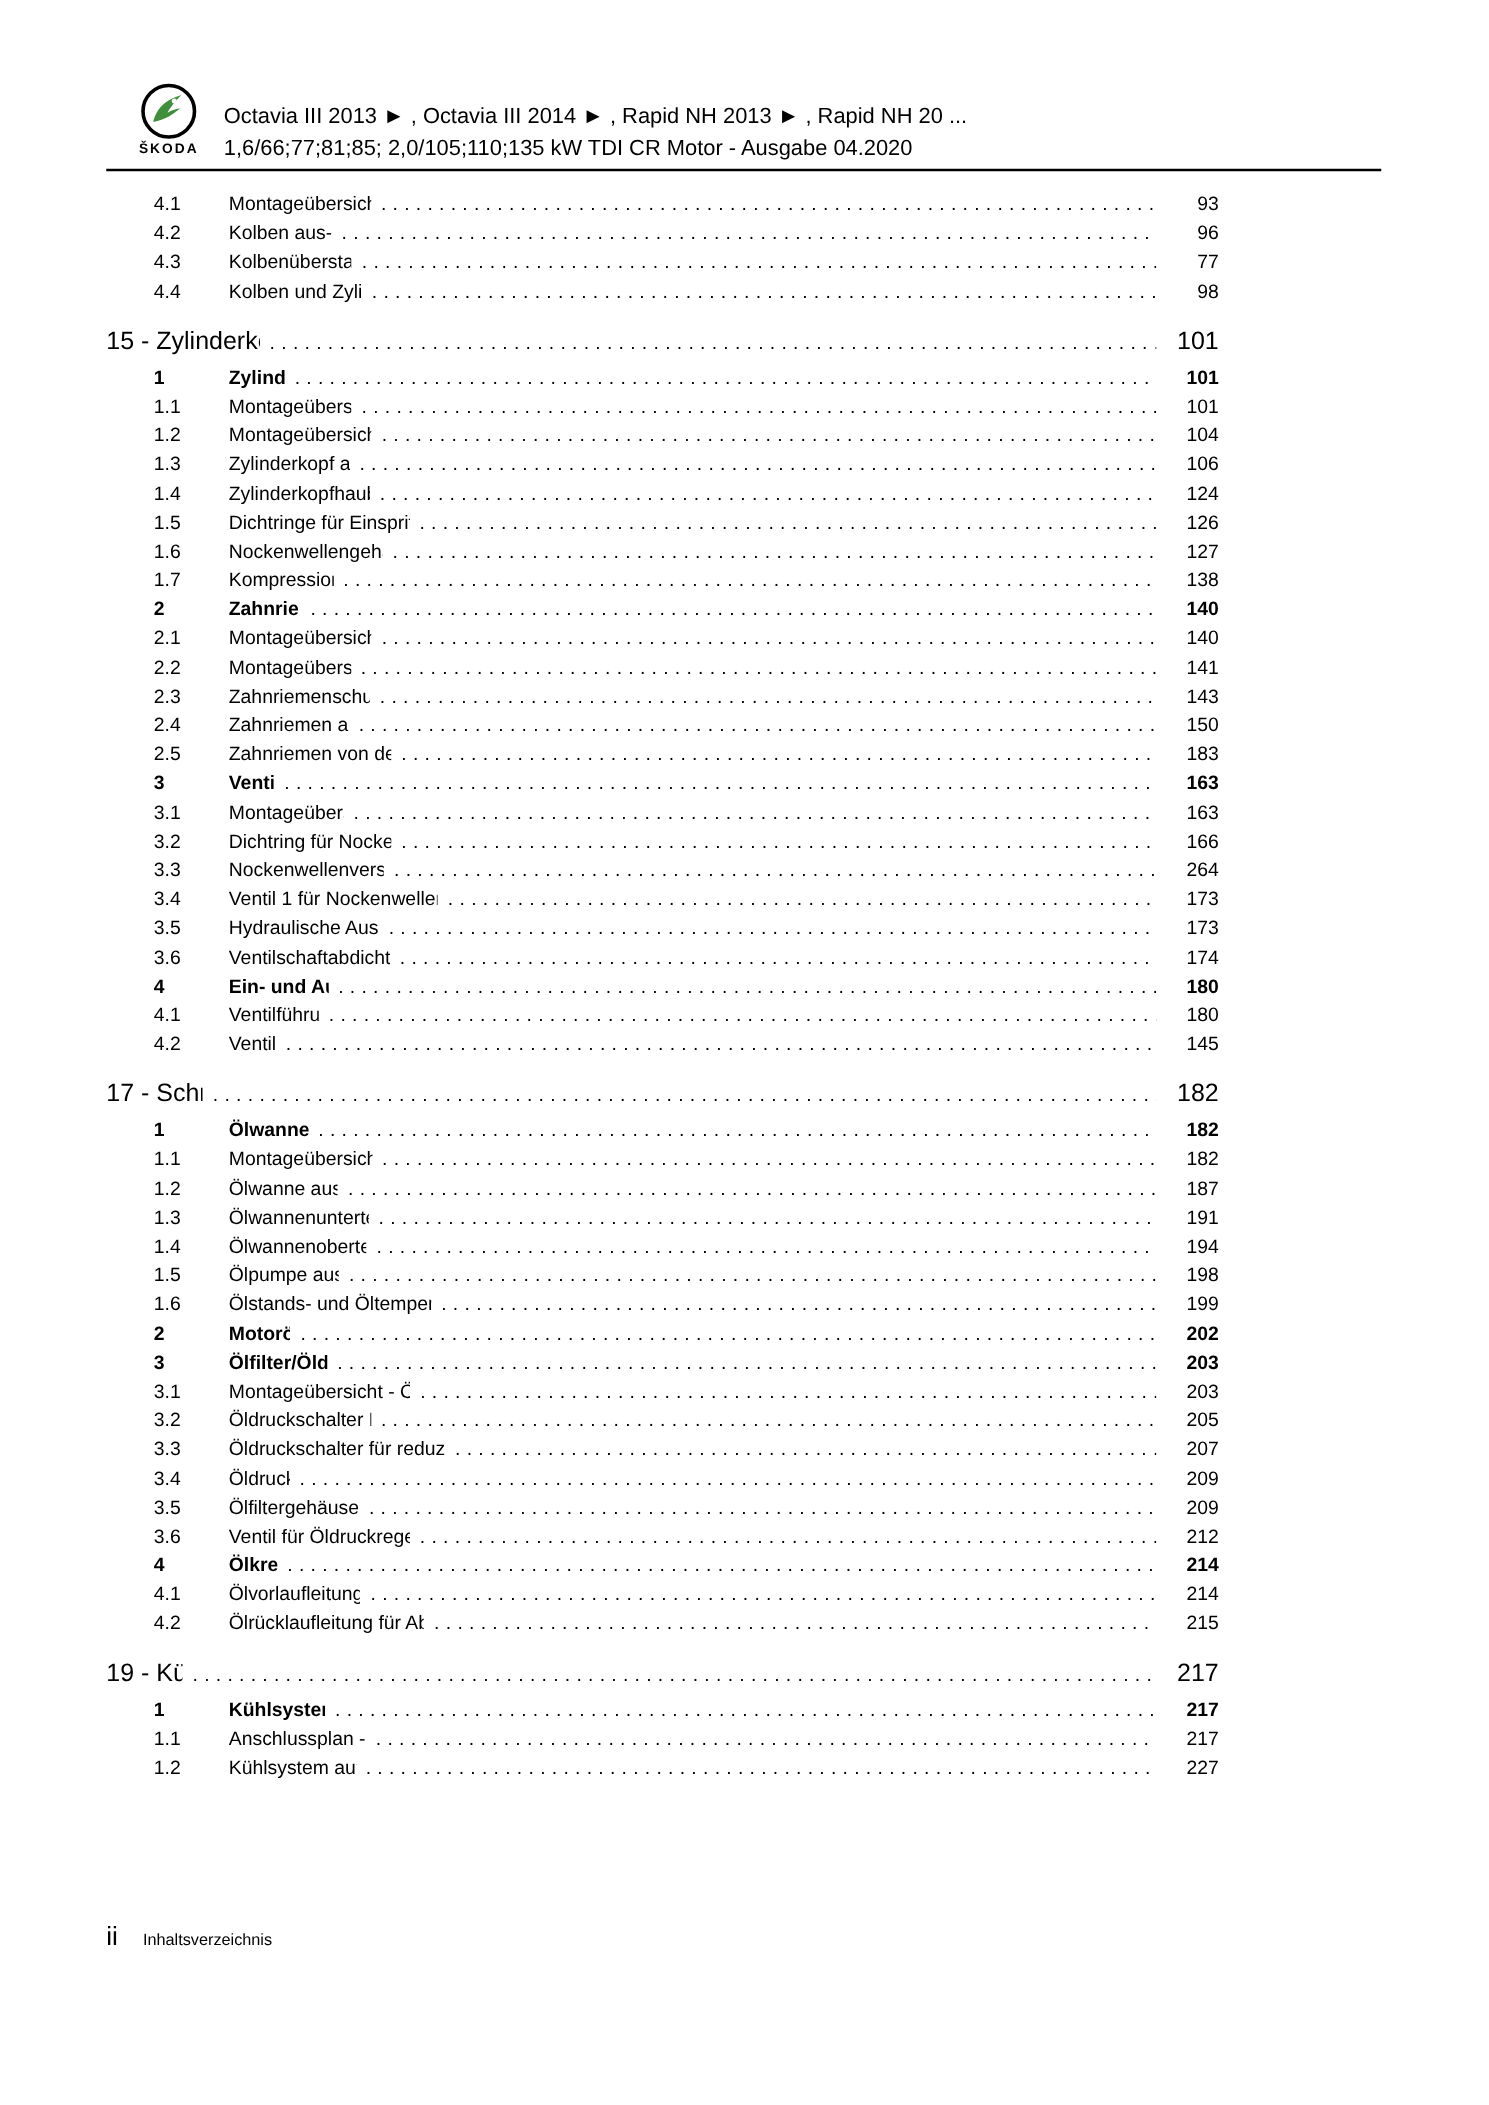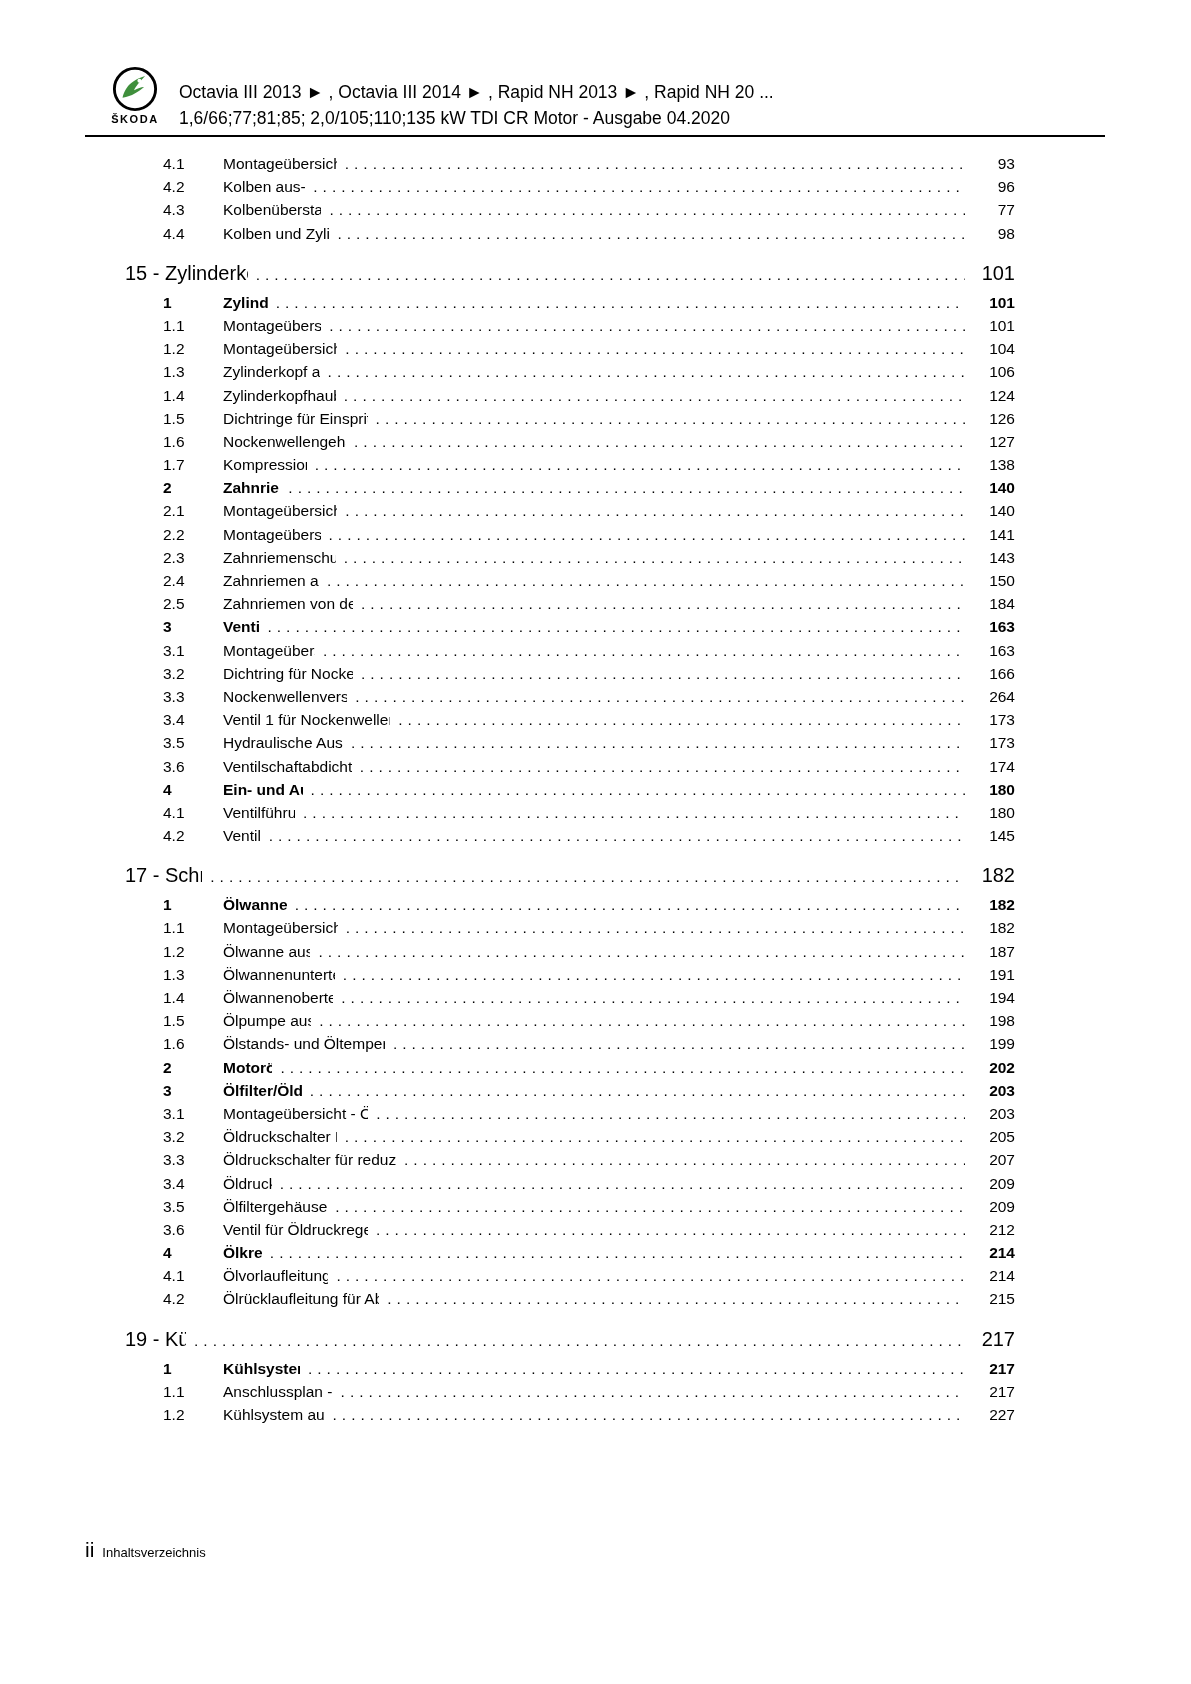--- a/index.html
+++ b/index.html
@@ -43,21 +43,20 @@
     right: 86px;
     border-top: 2px solid #000000;
   }
 
   
   .toc {
     position: absolute;
     top: 152px;
     left: 85px;
     width: 890px;
-    margin-left: 40px;
   }
   .toc-row {
     display: flex;
     align-items: baseline;
     font-size: 15.5px;
     line-height: 23.2px;
     height: 23.2px;
     white-space: nowrap;
   }
   .entry-row { padding-left: 38px; }
@@ -90,21 +89,21 @@
 
   .bold .num, .bold .etitle, .bold .pg { font-weight: bold; }
 
   
   .footer {
     position: absolute;
     left: 85px;
     top: 1538px;
     display: flex;
     align-items: baseline;
-    gap: 8px;
+    gap: 20px;
   }
   .folio { font-size: 21px; }
   .footer-text { font-size: 13px; }
 </style>
 </head>
 <body>
 
 <div class="page">
 
   <div class="header">
@@ -229,21 +228,21 @@
       <div class="toc-row entry-row">
         <span class="num">2.4</span>
         <span class="etitle">Zahnriemen aus- und einbauen</span>
         <span class="dots"></span>
         <span class="pg">150</span>
       </div>
       <div class="toc-row entry-row">
         <span class="num">2.5</span>
         <span class="etitle">Zahnriemen von der Nockenwelle abnehmen</span>
         <span class="dots"></span>
-        <span class="pg">184</span>
+        <span class="pg">183</span>
       </div>
       <div class="toc-row entry-row bold">
         <span class="num">3</span>
         <span class="etitle">Ventiltrieb</span>
         <span class="dots"></span>
         <span class="pg">163</span>
       </div>
       <div class="toc-row entry-row">
         <span class="num">3.1</span>
         <span class="etitle">Montageübersicht - Ventiltrieb</span>

